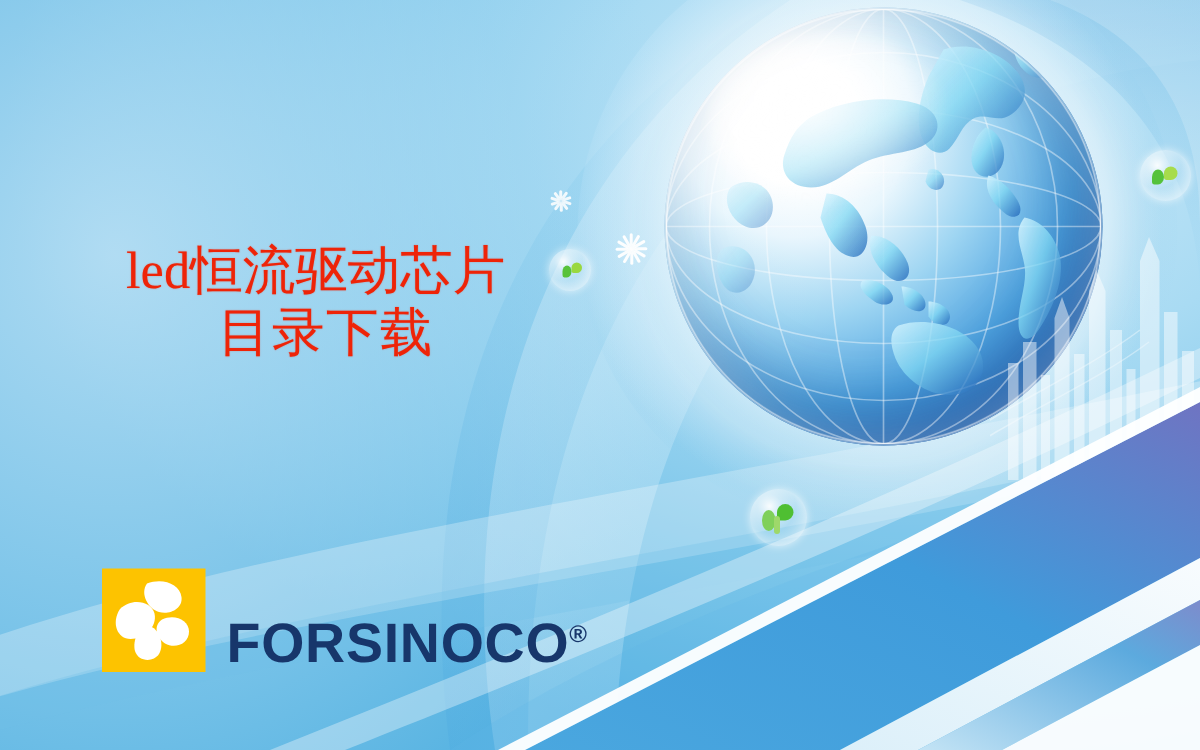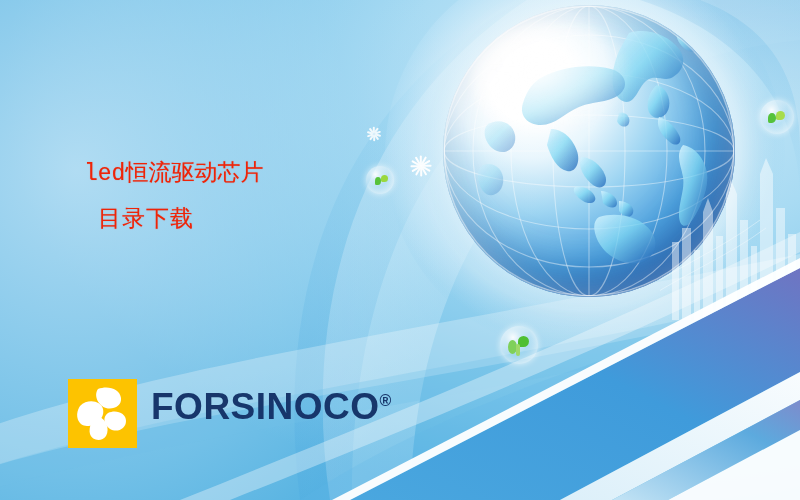--- a/index.html
+++ b/index.html
@@ -79,29 +79,29 @@
   
   .city{position:absolute;right:0;top:150px;width:140px;height:170px;opacity:.85;}
 
   
   .ribbons{position:absolute;inset:0;}
 
   
   .headline{
     position:absolute;left:84px;top:163px;
     color:#ee2408;
-    font-family:Liberation Mono, monospace;
-    font-size:23px;line-height:1.0;font-weight:400;
+    font-family:Liberation Serif, serif;
+    font-size:35px;line-height:1.0;font-weight:400;
     white-space:nowrap;
     text-shadow:0 0 1px rgba(238,36,8,.45);
   }
-  .headline .l2{display:block;margin-top:23px;margin-left:14px;letter-spacing:1px;}
-
-  
-  .logo{position:absolute;left:68px;top:379px;display:flex;align-items:flex-start;}
+  .headline .l2{display:block;margin-top:6px;margin-left:14px;letter-spacing:1px;text-align:center;}
+
+  
+  .logo{position:absolute;left:68px;top:379px;display:flex;align-items:flex-end;}
   .logo-mark{
     width:69px;height:69px;background:#fdc300;position:relative;flex:0 0 auto;
   }
   .logo-text{margin-left:14px;padding-top:3px;}
   .logo-name{
     font-family:"Liberation Sans",sans-serif;
     font-weight:bold;font-size:37px;line-height:38px;
     color:#17366b;letter-spacing:.5px;white-space:nowrap;
   }
   .logo-name sup{font-size:16px;vertical-align:super;font-weight:bold;}

